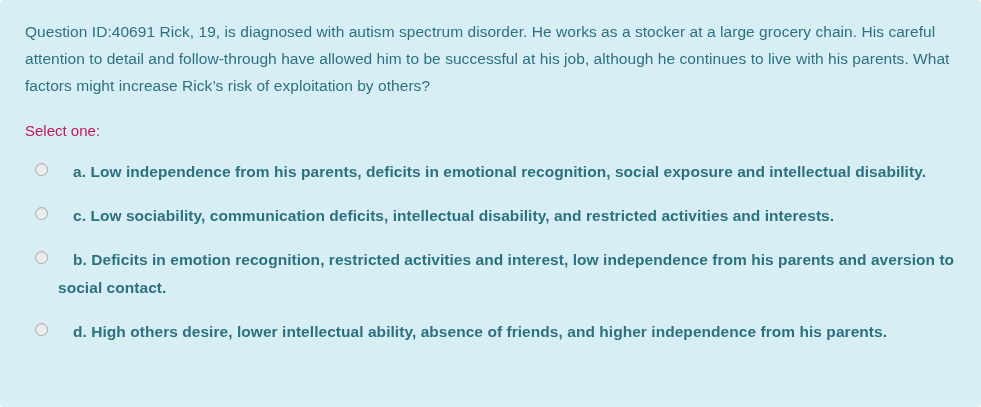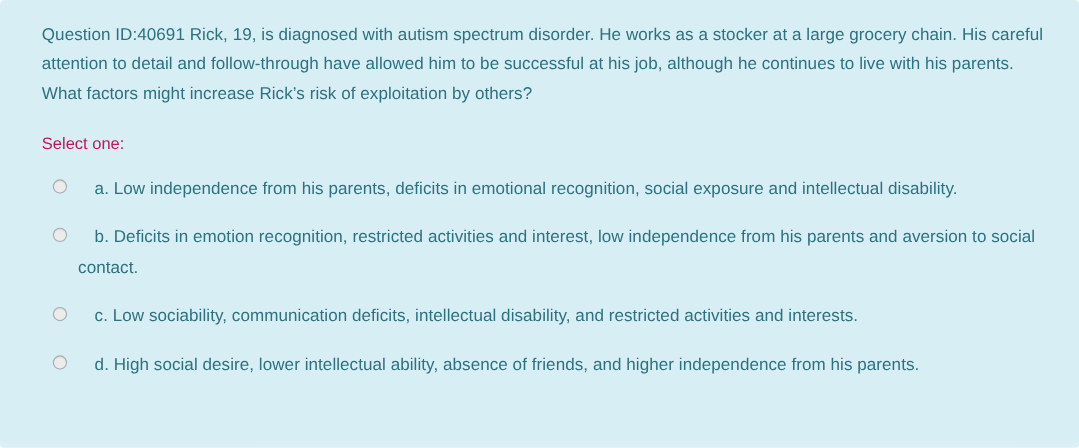--- a/index.html
+++ b/index.html
@@ -16,21 +16,21 @@
   .quiz-card {
     position: relative;
     width: 981px;
     height: 407px;
     box-sizing: border-box;
     background: #d8eef5;
     border-radius: 4px;
     overflow: hidden;
   }
   .quiz-inner {
-    padding: 18px 24px 0 38px;
+    padding: 18px 24px 0 25px;
   }
   .question-text {
     color: #2b717f;
     font-size: 15.5px;
     line-height: 27px;
     letter-spacing: 0.05px;
     max-width: 935px;
     margin: 0 0 4px 0;
   }
   .select-one {
@@ -43,20 +43,21 @@
     margin: 0;
     padding: 0;
     list-style: none;
   }
   .option-row {
     position: relative;
     display: block;
     min-height: 28px;
     padding: 0 0 0 33px;
     margin: 16px 0 11px 0;
+    font-weight: bold;
   }
   .option-row:last-child {
     margin-bottom: 0;
   }
   .radio {
     position: absolute;
     left: 10px;
     top: 5px;
     width: 13px;
     height: 13px;
@@ -102,32 +103,32 @@
 
     <div class="select-one">Select one:</div>
 
     <ul class="options">
 
       <li class="option-row opt-a">
         <span class="radio"></span>
         <span class="option-text">a. Low independence from his parents, deficits in emotional recognition, social exposure and intellectual disability.</span>
       </li>
 
+      <li class="option-row opt-c">
+        <span class="radio"></span>
+        <span class="option-text">c. Low sociability, communication deficits, intellectual disability, and restricted activities and interests.</span>
+      </li>
+
       <li class="option-row opt-b">
         <span class="radio"></span>
         <span class="option-text">b. Deficits in emotion recognition, restricted activities and interest, low independence from his parents and aversion to social contact.</span>
       </li>
 
-      <li class="option-row opt-c">
-        <span class="radio"></span>
-        <span class="option-text">c. Low sociability, communication deficits, intellectual disability, and restricted activities and interests.</span>
-      </li>
-
       <li class="option-row opt-d">
         <span class="radio"></span>
-        <span class="option-text">d. High social desire, lower intellectual ability, absence of friends, and higher independence from his parents.</span>
+        <span class="option-text">d. High others desire, lower intellectual ability, absence of friends, and higher independence from his parents.</span>
       </li>
 
     </ul>
   </div>
 
   <div class="footer-band"></div>
 </div>
 
 </body></html>

